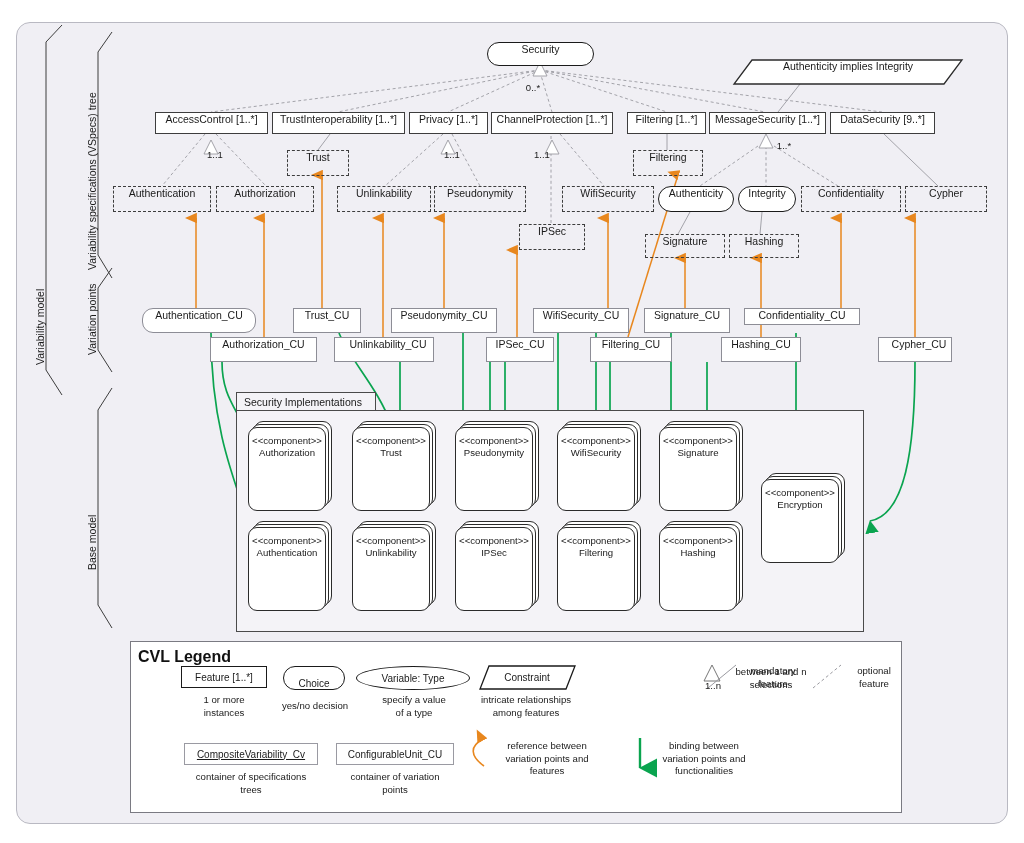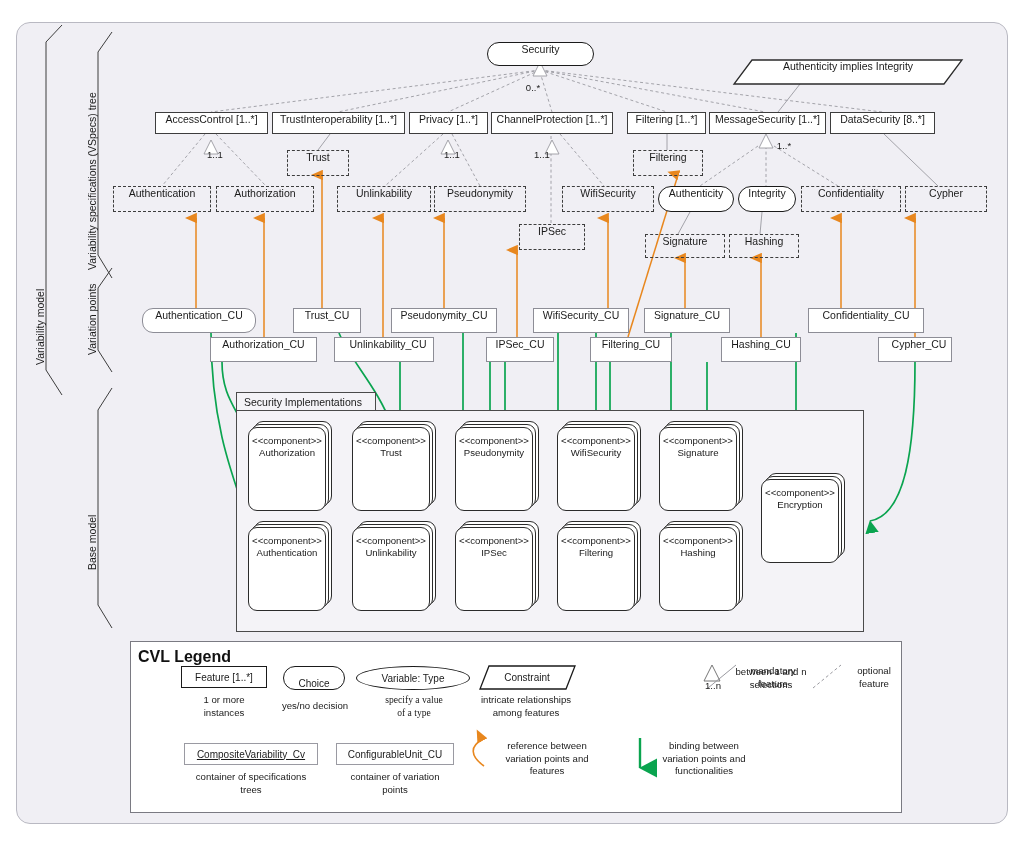--- a/index.html
+++ b/index.html
@@ -181,21 +181,21 @@
   <div class="node feat" style="left:491px;top:112px;width:122px;height:22px;">
     <span>ChannelProtection [1..*]</span>
     </div>
   <div class="node feat" style="left:627px;top:112px;width:79px;height:22px;">
     <span>Filtering [1..*]</span>
     </div>
   <div class="node feat" style="left:709px;top:112px;width:117px;height:22px;">
     <span>MessageSecurity [1..*]</span>
     </div>
   <div class="node feat" style="left:830px;top:112px;width:105px;height:22px;">
-    <span>DataSecurity [8..*]</span>
+    <span>DataSecurity [9..*]</span>
     </div>
 
   <div class="node" style="left:201px;top:150px;width:28px;height:13px;background:transparent;font-size:9.5px;">1..1</div>
   <div class="node" style="left:438px;top:150px;width:28px;height:13px;background:transparent;font-size:9.5px;">1..1</div>
   <div class="node" style="left:528px;top:150px;width:28px;height:13px;background:transparent;font-size:9.5px;">1..1</div>
   <div class="node" style="left:770px;top:141px;width:28px;height:13px;background:transparent;font-size:9.5px;">1..*</div>
 
   <div class="node feat-dashed" style="left:113px;top:186px;width:98px;height:26px;">
     <span>Authentication</span>
     </div>
@@ -262,21 +262,21 @@
     </div>
   <div class="node cu" style="left:590px;top:337px;width:82px;height:25px;">
     <span>Filtering_CU</span>
     </div>
   <div class="node cu" style="left:644px;top:308px;width:86px;height:25px;">
     <span>Signature_CU</span>
     </div>
   <div class="node cu" style="left:721px;top:337px;width:80px;height:25px;">
     <span>Hashing_CU</span>
     </div>
-  <div class="node cu" style="left:808px;top:308px;width:116px;height:25px;">
+  <div class="node cu" style="left:744px;top:308px;width:116px;height:17px;">
     <span>Confidentiality_CU</span>
     </div>
   <div class="node cu" style="left:878px;top:337px;width:74px;height:25px;padding-left:8px;">
     <span>Cypher_CU</span>
     </div>
 
   <div class="impltitle" style="left:236px;top:392px;width:140px;height:19px;">
     <span>Security Implementations</span>
   </div>
   <div class="implbox" style="left:236px;top:410px;width:628px;height:222px;"></div>
@@ -383,21 +383,21 @@
 
   <div class="lg-shape lg-round" style="left:283px;top:666px;width:62px;height:24px;">
     <span>Choice</span>
     </div>
   <div class="lg-cap" style="left:274px;top:700px;width:82px;">
     yes/no decision</div>
 
   <div class="lg-shape lg-ell" style="left:356px;top:666px;width:114px;height:24px;">
     <span>Variable: Type</span>
     </div>
-  <div class="lg-cap" style="left:362px;top:694px;width:104px;font-family:Liberation Serif, serif;">
+  <div class="lg-cap" style="left:362px;top:694px;width:104px;">
     specify a value<br>of a type</div>
 
   <svg class="layer">
     <path d="M489,666 L575,666 L566,689 L480,689 Z" fill="#ffffff" stroke="#1a1a1a" stroke-width="1.3"></path>
   </svg>
   <div class="lg-shape" style="left:483px;top:666px;width:88px;height:23px;background:transparent;">
     <span>Constraint</span>
     </div>
   <div class="lg-cap" style="left:474px;top:694px;width:104px;">
     intricate relationships<br>among features</div>

